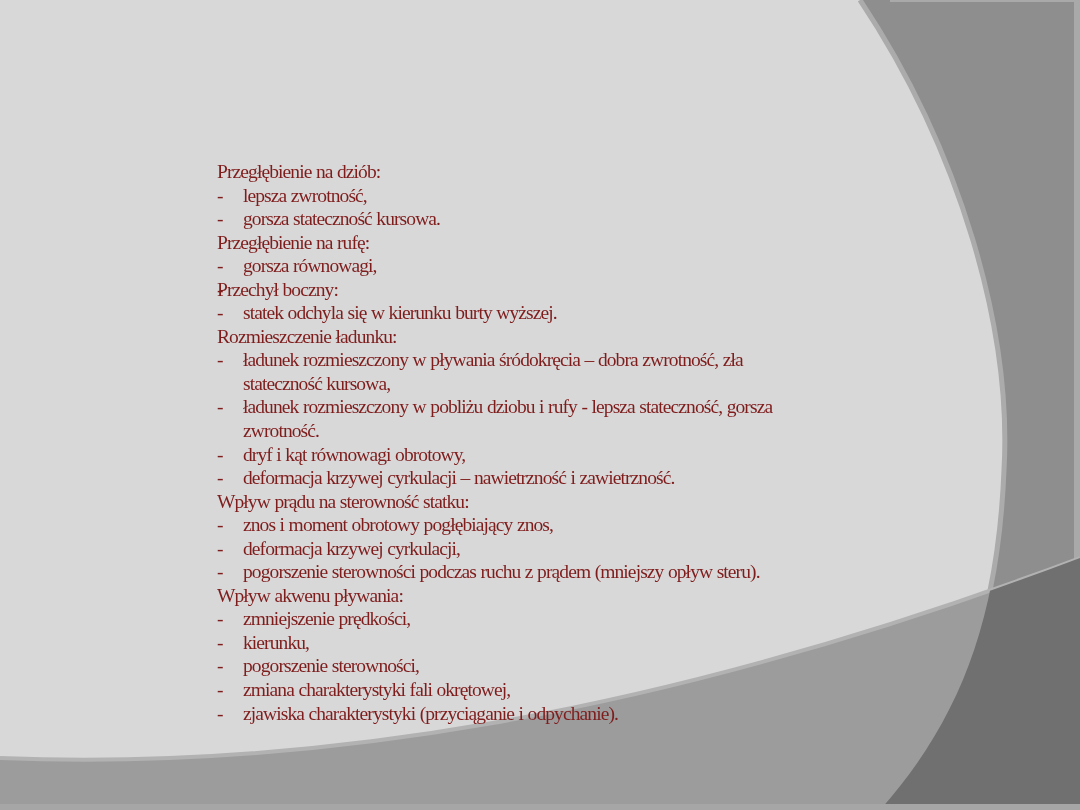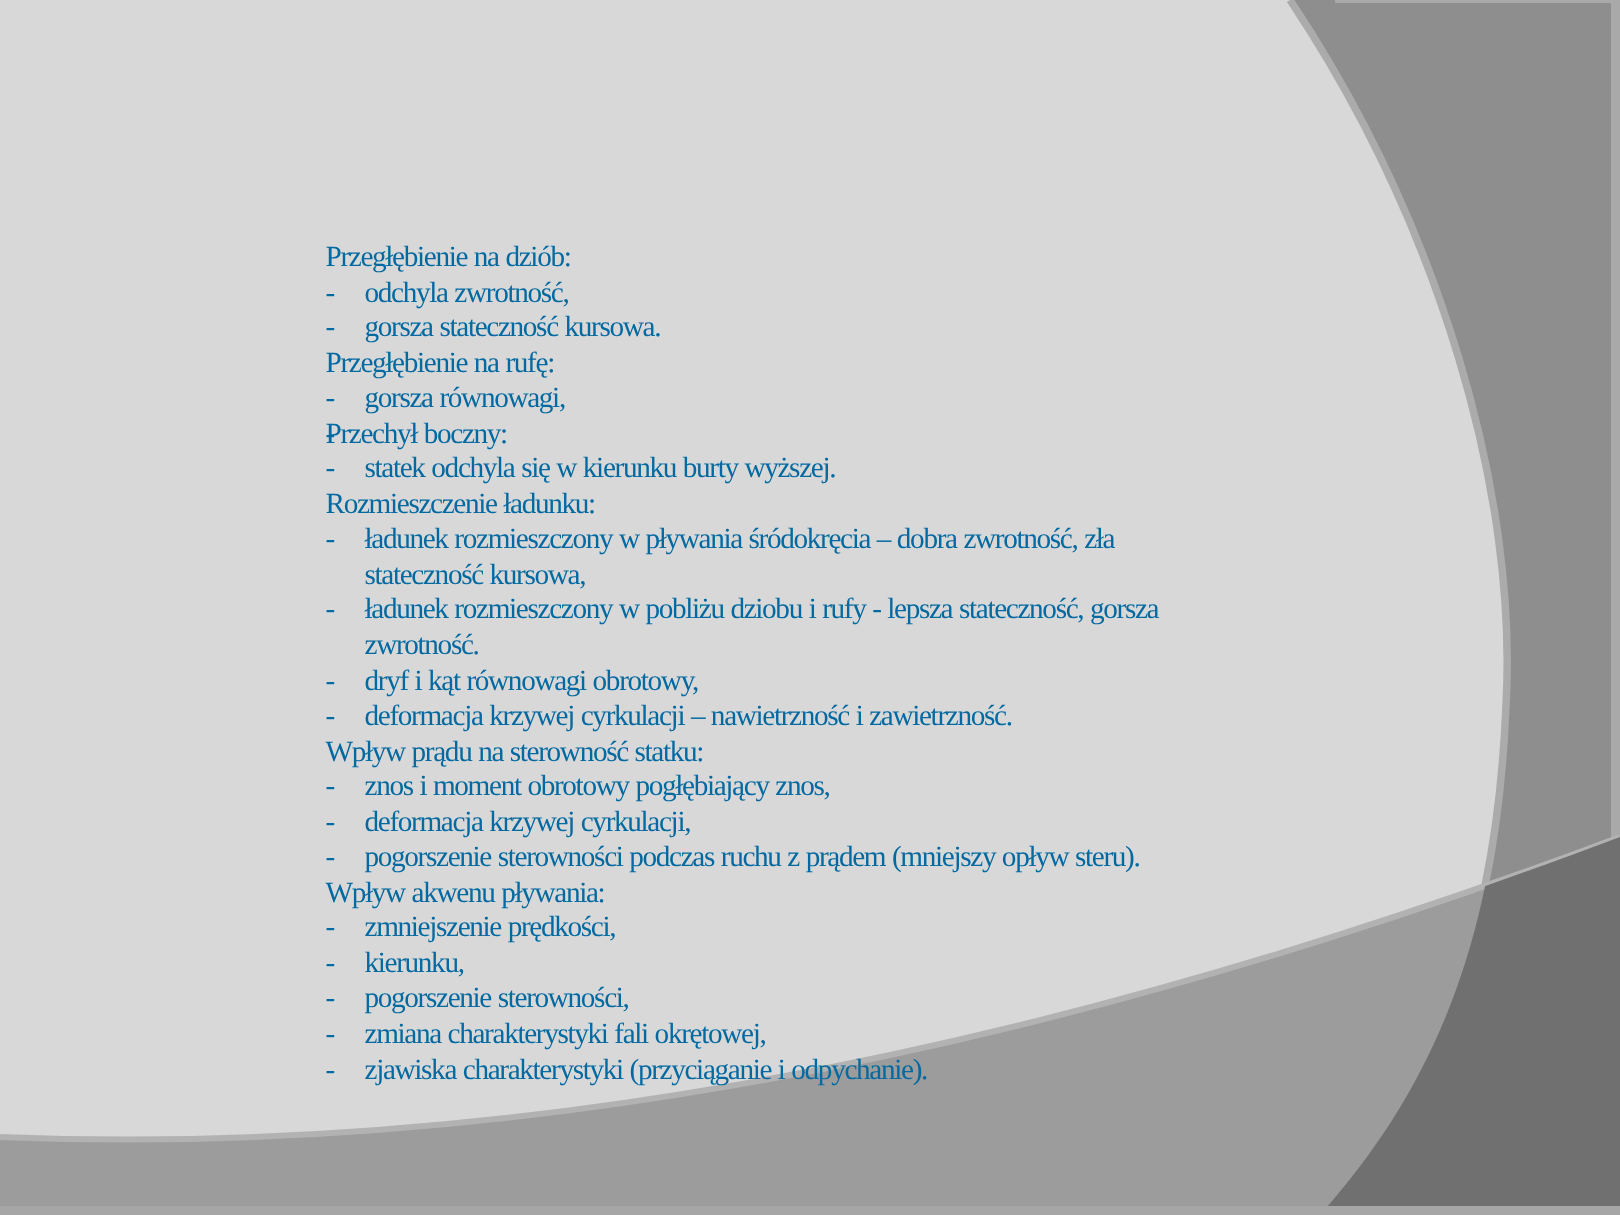--- a/index.html
+++ b/index.html
@@ -4,21 +4,21 @@
   <style>
     html, body { margin: 0; padding: 0; }
     body {
       width: 1080px; height: 810px; overflow: hidden;
       background: #d8d8d8; position: relative;
       font-family: "Liberation Serif", "DejaVu Serif", serif;
     }
     .bg { position: absolute; left: 0; top: 0; width: 1080px; height: 810px; z-index: 0; }
     .content {
       position: absolute; left: 217px; top: 160px; width: 620px; z-index: 2;
-      color: #0369a1; font-size: 19.5px; line-height: 23.55px;
+      color: #7f1d1d; font-size: 19.5px; line-height: 23.55px;
       letter-spacing: -0.9px; word-spacing: 0.5px;
     }
     .heading { white-space: nowrap; }
     .item { position: relative; padding-left: 26px; }
     .dash { position: absolute; left: 0; top: 0; }
   </style>
 </head>
 <body>
 
 <svg class="bg" viewBox="0 0 1080 810" xmlns="http://www.w3.org/2000/svg">
@@ -35,21 +35,21 @@
   <clipPath id="arcClip">
     <path d="M860 0 C 960 150, 1012 330, 1004 470 C 998 620, 960 720, 880 810 L1080 810 L1080 0 Z"></path>
   </clipPath>
   <path d="M0 758 C 300 770, 650 720, 1080 558 L1080 810 L0 810 Z" fill="#707070" clip-path="url(#arcClip)"></path>
   <rect x="0" y="804" width="1080" height="6" fill="#a6a6a6"></rect>
 </svg>
 
 <div class="content">
   <div>
     <div class="heading">Przegłębienie na dziób:</div>
-    <div class="item"><span class="dash">-</span><span>odchyla zwrotność,</span></div>
+    <div class="item"><span class="dash">-</span><span>lepsza zwrotność,</span></div>
     <div class="item"><span class="dash">-</span><span>gorsza stateczność kursowa.</span></div>
   </div>
   <div>
     <div class="heading">Przegłębienie na rufę:</div>
     <div class="item"><span class="dash">-</span><span>gorsza równowagi,</span></div>
     <div class="item"><span class="dash">-</span></div>
   </div>
   <div>
     <div class="heading">Przechył boczny:</div>
     <div class="item"><span class="dash">-</span><span>statek odchyla się w kierunku burty wyższej.</span></div>

